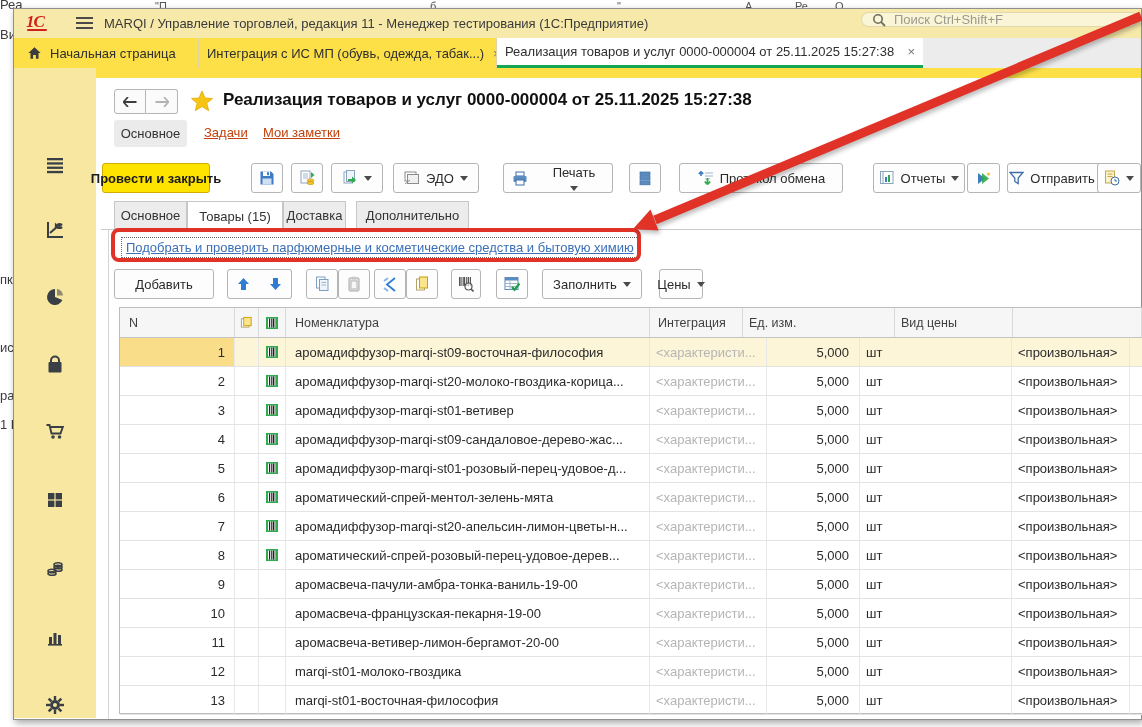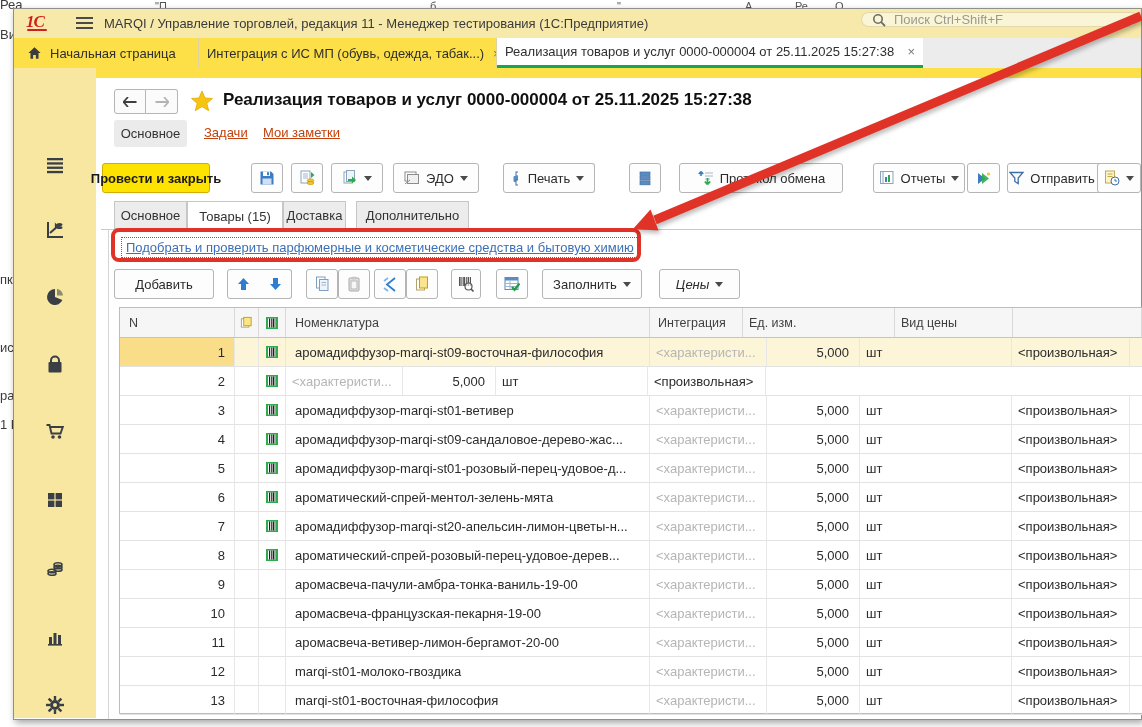--- a/index.html
+++ b/index.html
@@ -300,21 +300,21 @@
     <span>ЭДО</span>
     <span class="caret"></span>
   </div>
   <div class="btn" style="left:489px;top:154px;width:34px;border-radius:3px 0 0 3px;">
     <span class="icon"><svg width="16" height="15" viewBox="0 0 16 15">
             <rect x="4" y="1" width="8" height="4" fill="#fff" stroke="#3d6ea8"></rect>
             <rect x="1.5" y="5" width="13" height="6" rx="1" fill="#5b8cc0"></rect>
             <rect x="4" y="9" width="8" height="5" fill="#fff" stroke="#3d6ea8"></rect>
           </svg></span>
   </div>
-  <div class="btn" style="left:504px;top:154px;width:77px;border-radius:0 3px 3px 0;border-left:none;">
+  <div class="btn" style="left:522px;top:154px;width:77px;border-radius:0 3px 3px 0;border-left:none;flex-direction:column;">
     <span>Печать</span>
     <span class="caret"></span>
   </div>
   <div class="btn" style="left:615px;top:154px;width:32px;">
     <span class="icon"><svg width="14" height="15" viewBox="0 0 14 15">
             <g fill="#5b8cc0" stroke="#3d6ea8" stroke-width="0.7">
               <rect x="2" y="1" width="10" height="3.6"></rect>
               <rect x="2" y="5.6" width="10" height="3.6"></rect>
               <rect x="2" y="10.2" width="10" height="3.6"></rect>
             </g>
@@ -444,21 +444,21 @@
               <line x1="1" y1="10.5" x2="14" y2="10.5"></line>
               <line x1="6" y1="4.5" x2="6" y2="13.5"></line>
             </g>
             <path d="M8 11 L10.5 13.8 L15.5 7.5" stroke="#1f9e44" stroke-width="2.2" fill="none"></path>
           </svg></span>
   </div>
   <div class="btn" style="left:528px;top:260px;width:100px;">
     <span>Заполнить</span>
     <span class="caret"></span>
   </div>
-  <div class="btn" style="left:645px;top:260px;width:81px;font-style:italic;">
+  <div class="btn" style="left:645px;top:260px;width:44px;">
     <span>Цены</span>
     <span class="caret"></span>
   </div>
 
   <div class="tbl">
     <div class="trow thead">
       <div class="cell c-n">N</div>
       <div class="cell c-f">
         <span class="icon"><svg width="13" height="13" viewBox="0 0 14 14">
                 <rect x="1.5" y="3" width="8" height="9" fill="#fff" stroke="#b5a268"></rect>
@@ -514,20 +514,21 @@
                 <rect x="1" y="1" width="12" height="12" fill="#2faa4e"></rect>
                 <rect x="3" y="2.5" width="8" height="9" fill="#fff"></rect>
                 <g fill="#222">
                   <rect x="4" y="2.5" width="1.2" height="9"></rect>
                   <rect x="6" y="2.5" width="0.8" height="9"></rect>
                   <rect x="7.6" y="2.5" width="1.4" height="9"></rect>
                   <rect x="9.6" y="2.5" width="0.8" height="9"></rect>
                 </g>
               </svg>
             </div>
+            <div class="cell c-name">аромадиффузор-marqi-st20-молоко-гвоздика-корица...</div>
             <div class="cell c-char">&lt;характеристи...</div>
             <div class="cell c-qty">5,000</div>
             <div class="cell c-unit">шт</div>
             <div class="cell c-price">&lt;произвольная&gt;</div>
             <div class="cell c-sp"></div>
           </div>
           <div class="trow">
             <div class="cell c-n">3</div>
             <div class="cell c-f"></div>
             <div class="cell c-b">

